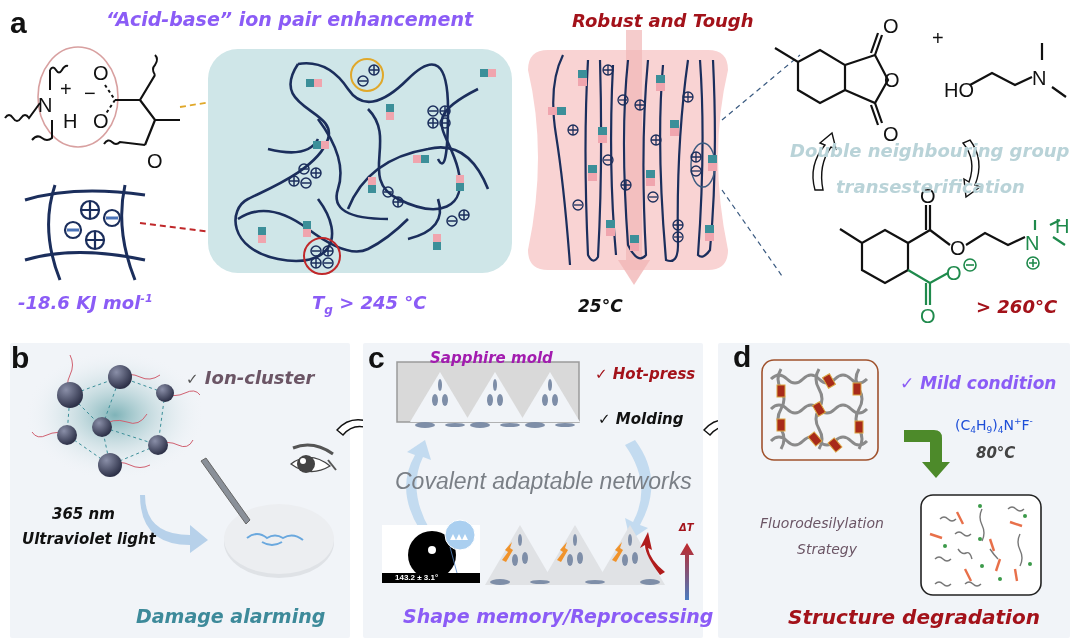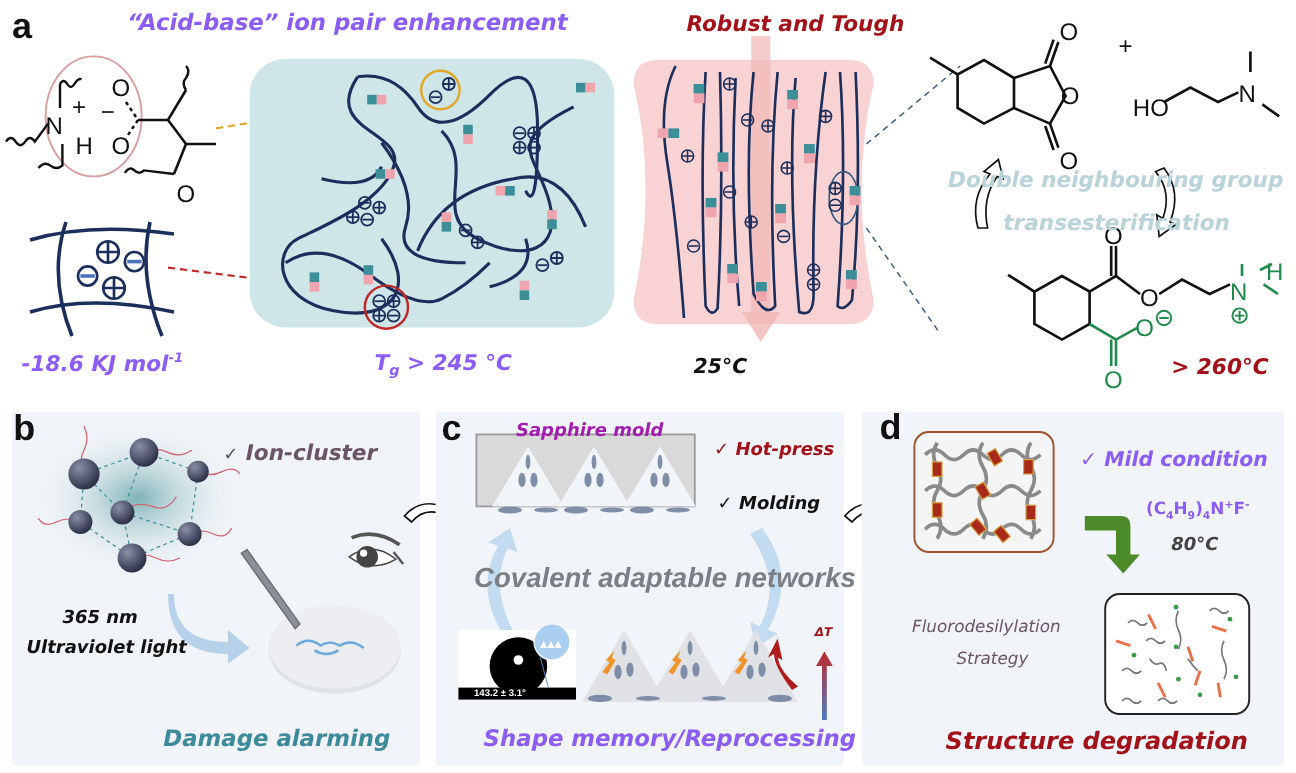--- a/index.html
+++ b/index.html
@@ -374,21 +374,21 @@
   <span>Hot-press</span>
 </div>
 <div class="abs bi" style="left:598px;top:391px;font-size:15px;color:#111;margin-top:19px;">
   <span style="font-style:normal;font-weight:normal;">✓</span>
   <span>Molding</span>
 </div>
 <svg style="left:395px;top:440px;" width="260" height="100">
   <path d="M25,90 Q0,50 20,15 L12,12 L30,0 L36,20 L28,17 Q12,50 35,90 Z" fill="#b8d4ee" opacity="0.8"></path>
   <path d="M240,0 Q270,40 245,85 L253,88 L235,100 L230,78 L238,82 Q258,45 230,5 Z" fill="#b8d4ee" opacity="0.8"></path>
 </svg>
-<div class="abs" style="left:395px;top:468px;font-family:'Liberation Sans',sans-serif;font-weight:bold;font-style:italic;font-size:23px;color:#7a7f86;">Covalent adaptable networks</div>
+<div class="abs" style="left:395px;top:468px;font-family:'Liberation Sans',sans-serif;font-weight:normal;font-style:italic;font-size:23px;color:#7a7f86;">Covalent adaptable networks</div>
 <svg style="left:380px;top:525px;" width="130" height="60">
   <rect x="2" y="0" width="98" height="58" fill="#fff"></rect>
   <circle cx="52" cy="30" r="24" fill="#000"></circle>
   <circle cx="52" cy="25" r="4" fill="#fff"></circle>
   <rect x="2" y="48" width="98" height="10" fill="#000"></rect>
   <circle cx="80" cy="10" r="15" fill="#aacff0" stroke="#fff" stroke-width="1"></circle>
   <path d="M70,15 l3,-6 l3,6 l3,-6 l3,6 l3,-6 l3,6" fill="#fff"></path>
   <line x1="77" y1="48" x2="70" y2="22" stroke="#5a8ac8" stroke-width="0.8"></line>
 </svg>
 <div class="abs" style="left:395px;top:573px;font-family:'Liberation Sans',sans-serif;font-size:8px;color:#fff;font-weight:bold;">143.2 ± 3.1°</div>
@@ -456,21 +456,21 @@
     <rect x="16" y="60" width="8" height="12"></rect>
       <rect x="94" y="62" width="8" height="12"></rect>
     <rect x="50" y="74" width="8" height="12" transform="rotate(-40 54 80)"></rect>
       <rect x="70" y="80" width="8" height="12" transform="rotate(-40 74 86)"></rect>
   </g>
 </svg>
 <div class="abs bi navy" style="left:900px;top:373px;font-size:17px;">
   <span style="font-style:normal;font-weight:normal;">✓</span>
   <span>Mild condition</span>
 </div>
-<div class="abs" style="left:955px;top:416px;font-family:'DejaVu Sans',sans-serif;font-weight:bold;font-size:14px;color:#8b5cf6;">
+<div class="abs" style="left:955px;top:416px;font-family:'DejaVu Sans',sans-serif;font-weight:normal;font-size:14px;color:#1d4ed8;">
   <span>(C</span><sub style="font-size:9px;">4</sub><span>H</span><sub style="font-size:9px;">9</sub><span>)</span><sub style="font-size:9px;">4</sub><span>N</span><sup style="font-size:9px;">+</sup><span>F</span><sup style="font-size:9px;">-</sup>
 </div>
 <div class="abs bi gray" style="left:976px;top:444px;font-size:15px;">80°C</div>
 <svg style="left:904px;top:430px;" width="48" height="50">
   <path d="M0,0 L30,0 Q38,0 38,8 L38,32 L46,32 L32,48 L18,32 L26,32 L26,12 L0,12 Z" fill="#4d8a2a"></path>
 </svg>
 <div class="abs bi" style="left:760px;top:515px;font-size:14px;color:#6b5565;font-weight:normal;">Fluorodesilylation</div>
 <div class="abs bi" style="left:797px;top:541px;font-size:14px;color:#6b5565;font-weight:normal;">Strategy</div>
 <svg style="left:920px;top:494px;" width="122" height="102">
   <rect x="1" y="1" width="120" height="100" rx="12" fill="#fff" stroke="#222" stroke-width="1.6"></rect>

